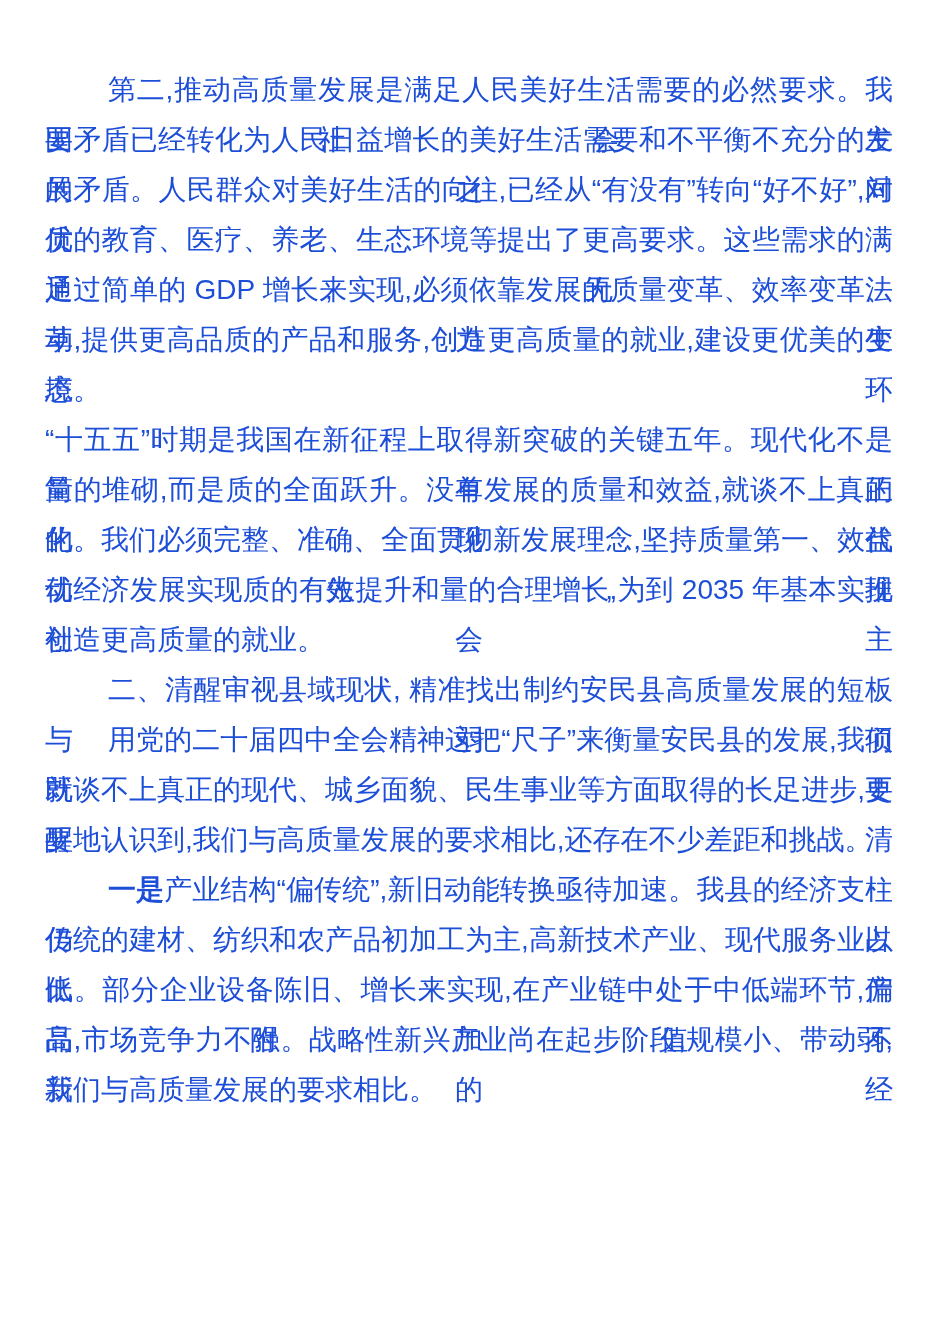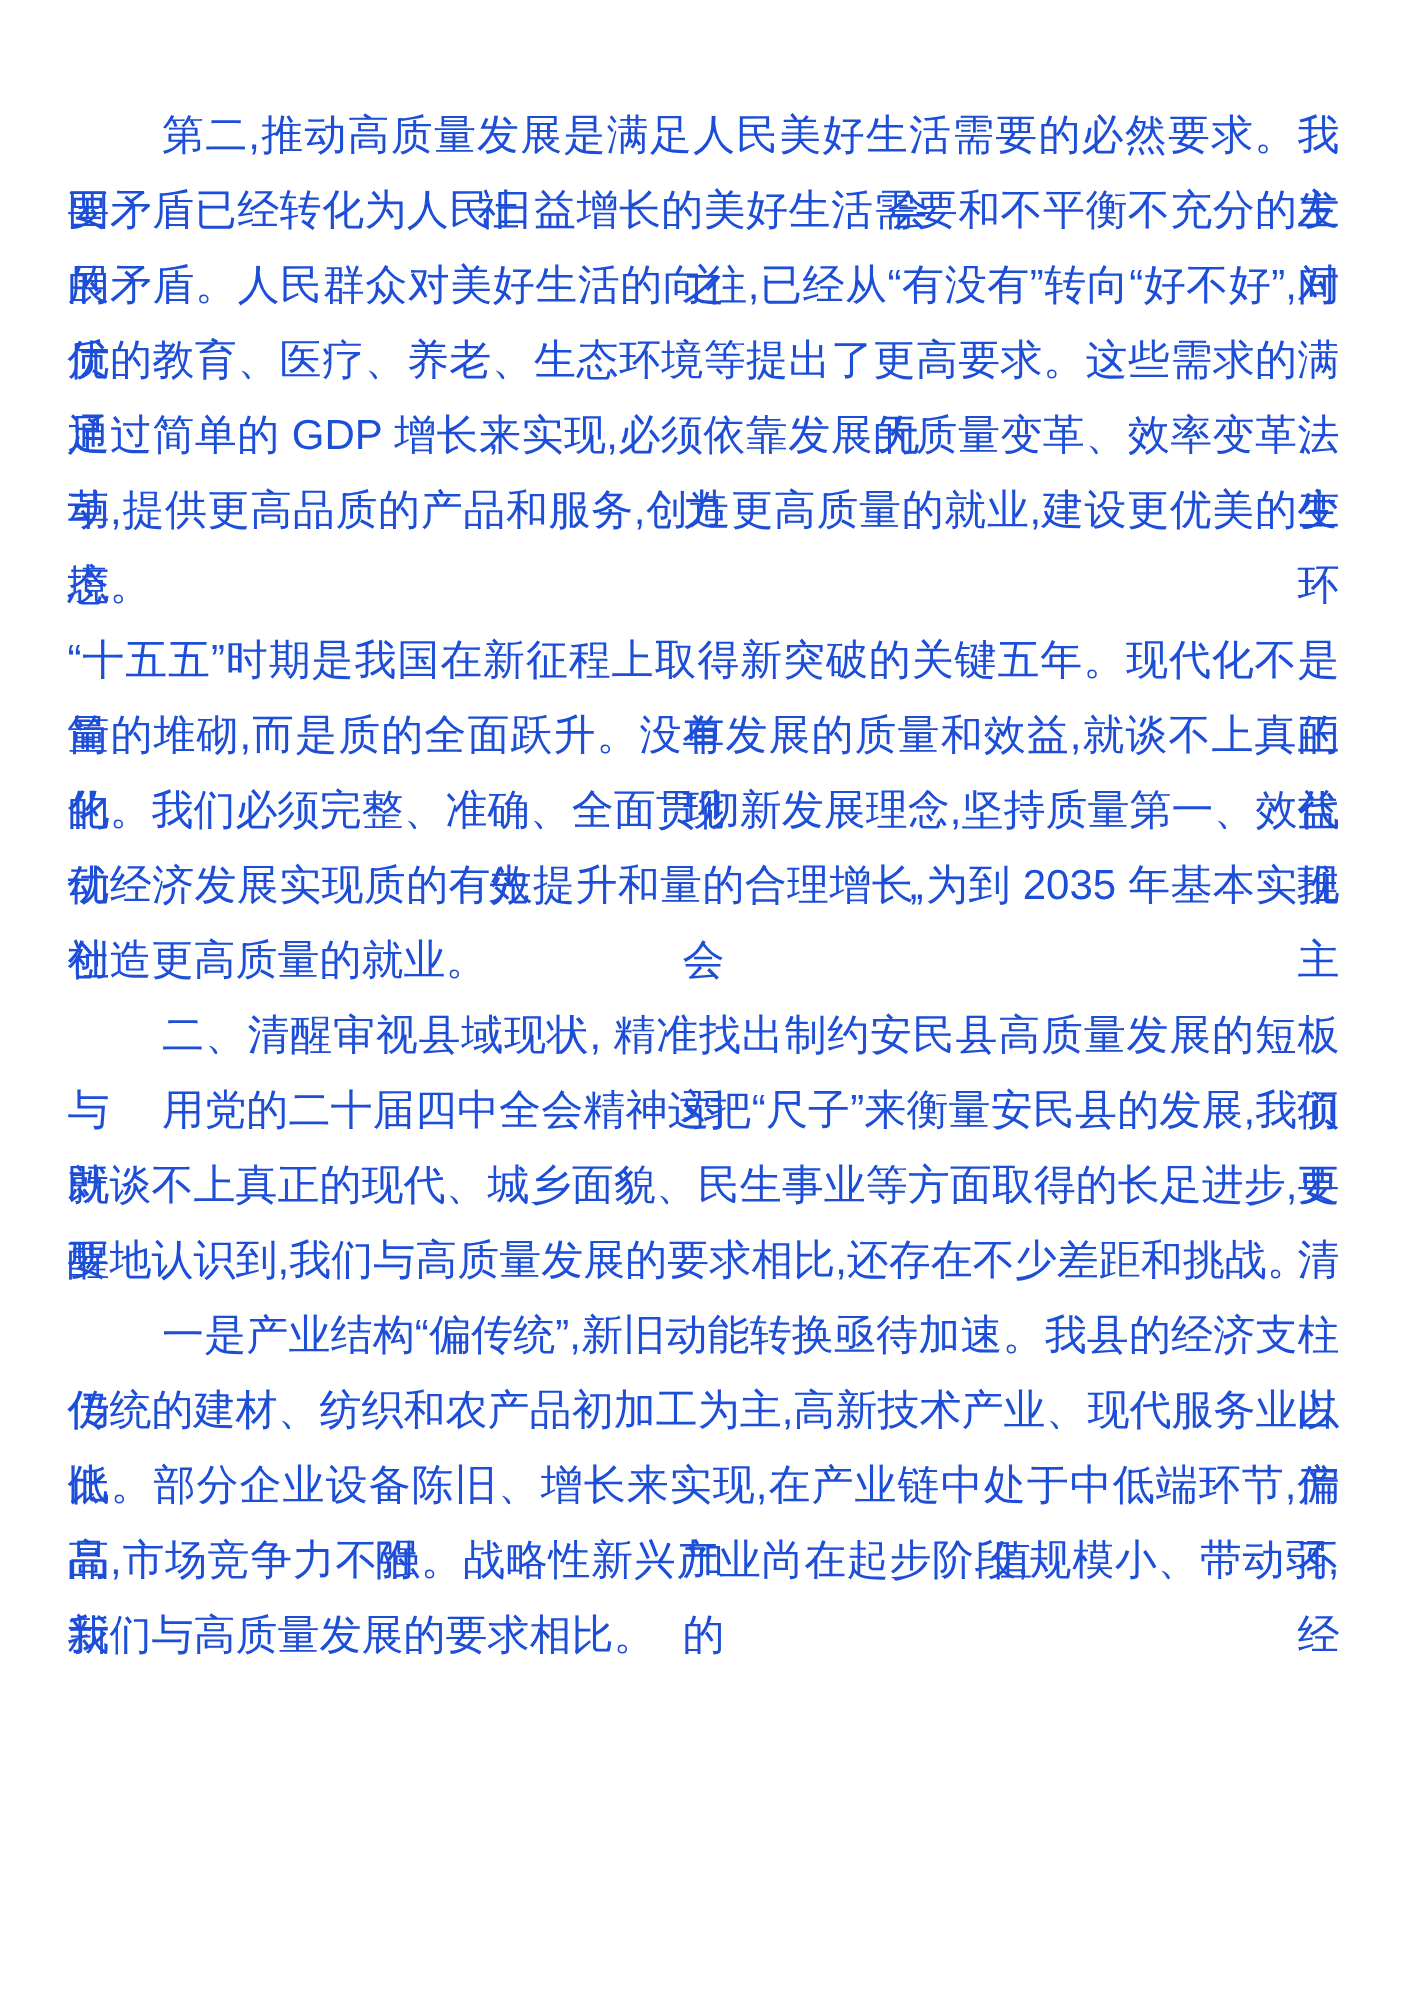--- a/index.html
+++ b/index.html
@@ -37,21 +37,21 @@
   .line.fill {
     text-align-last: justify;
   }
   .line.end {
     text-align-last: left;
   }
   .line.indent {
     text-indent: 63px;
   }
   .line strong {
-    font-weight: normal;
+    font-weight: bold;
   }
 </style>
 </head>
 <body>
 
 <div class="doc">
   <div>
       <div class="para">
         <div class="line fill indent">第二,推动高质量发展是满足人民美好生活需要的必然要求。我国社会主</div>
         <div class="line fill">要矛盾已经转化为人民日益增长的美好生活需要和不平衡不充分的发展之间</div>

